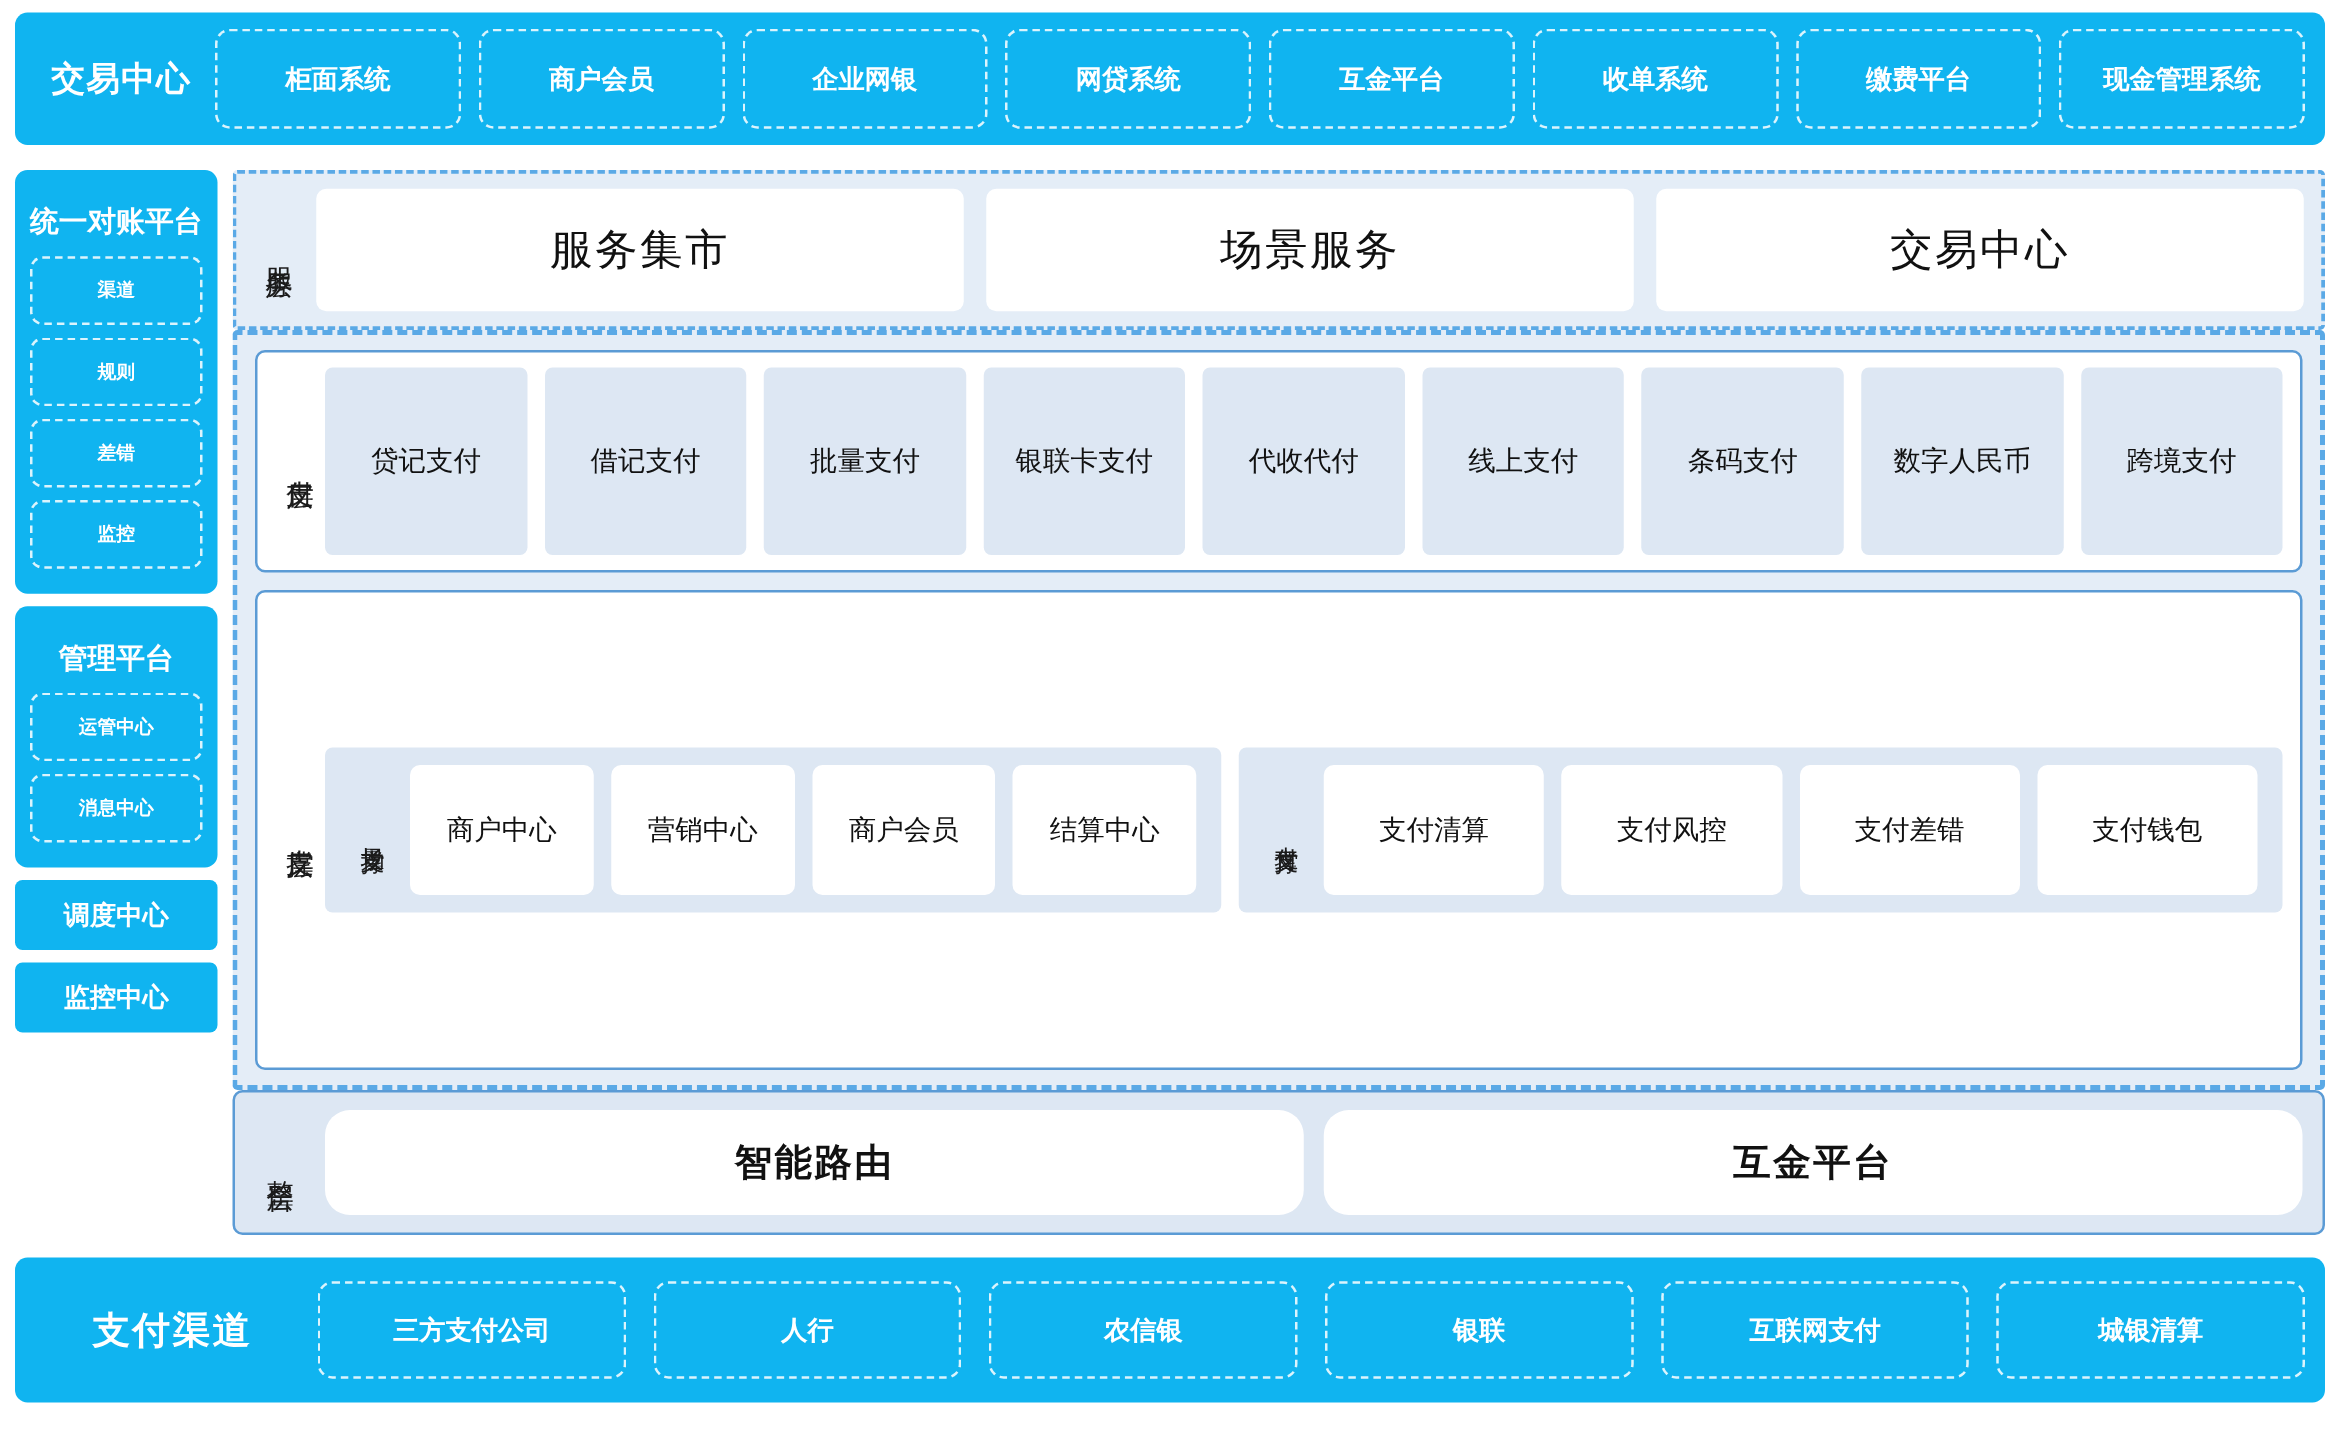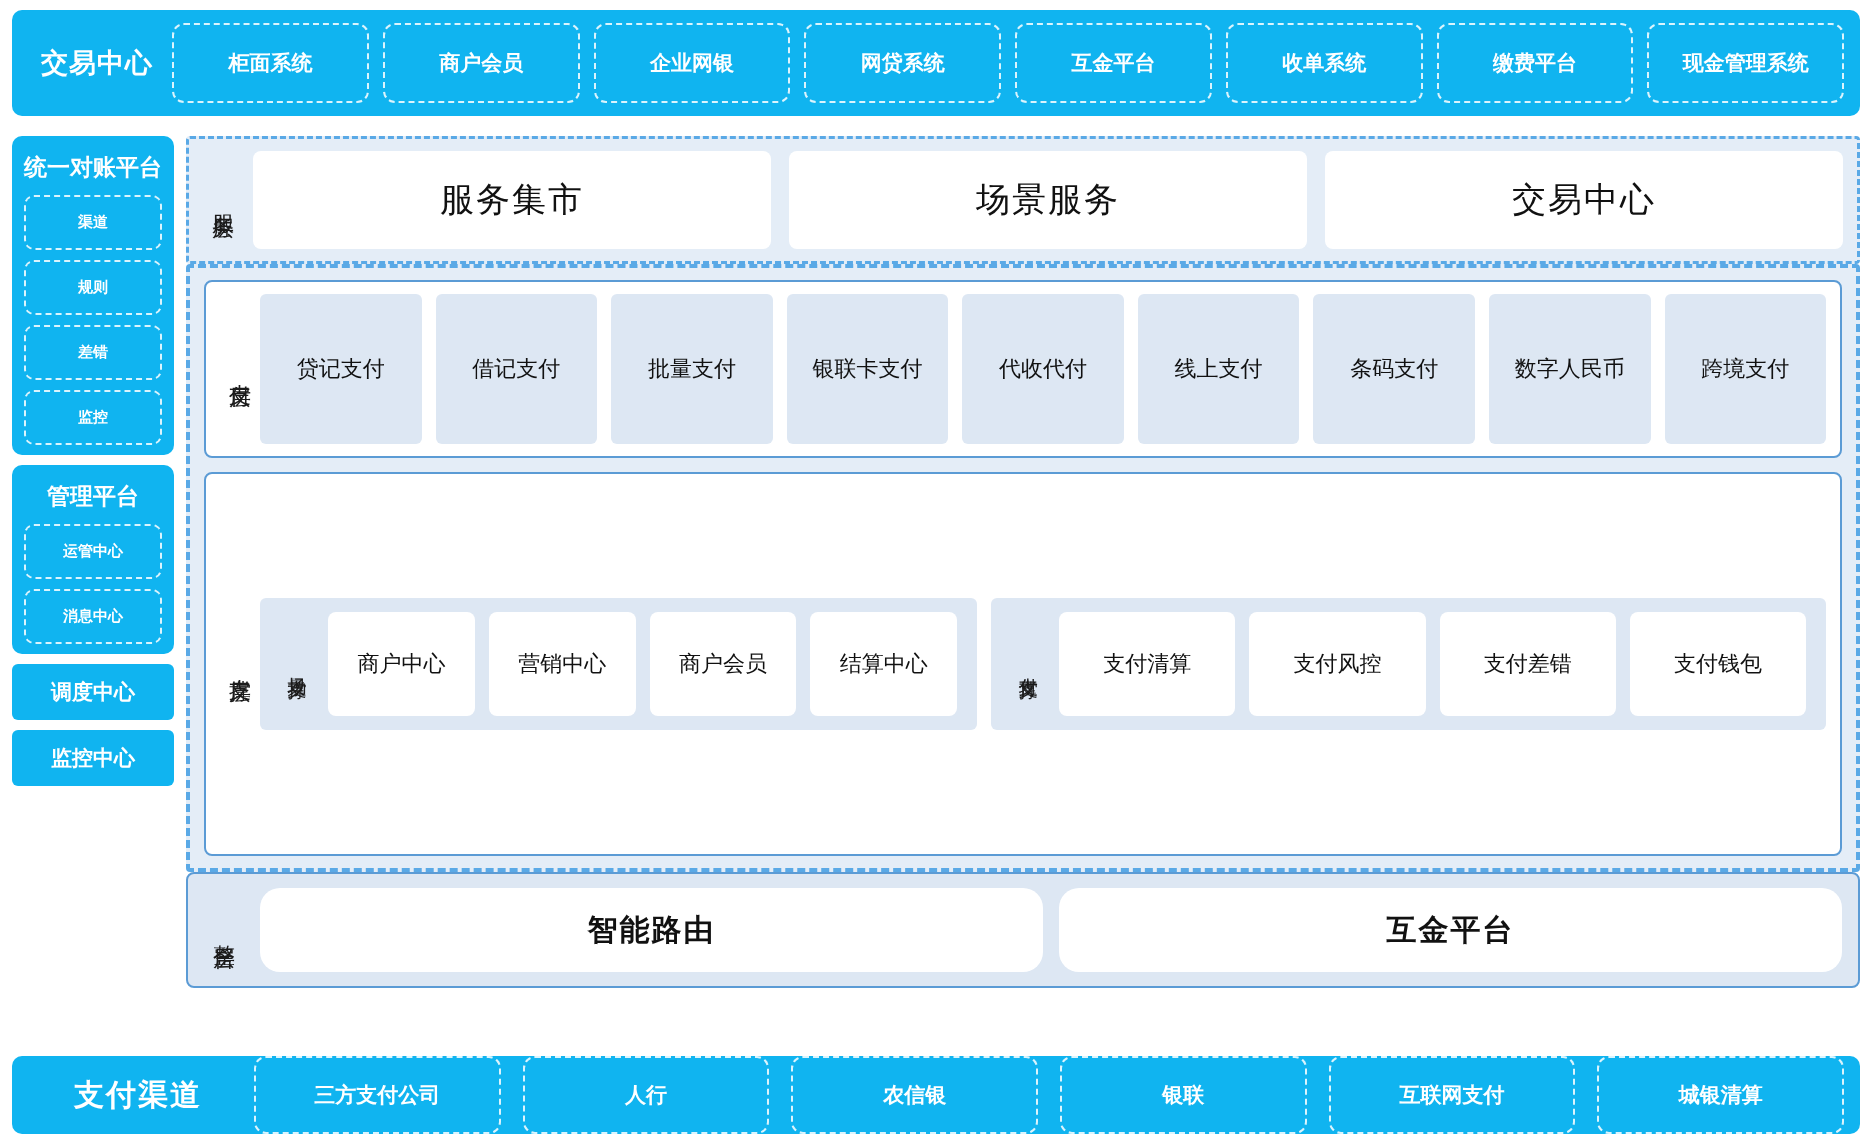--- a/index.html
+++ b/index.html
@@ -33,34 +33,34 @@
     display: flex; align-items: center; justify-content: center;
     color: #fff; font-weight: 700; white-space: nowrap;
   }
 
   
   #external-systems { height: 106px; padding: 0 16px 0 10px; margin-bottom: 20px; }
   #external-systems .band-title { width: 150px; font-size: 27px; letter-spacing: 1px; }
   #external-systems .band-chip { height: 80px; font-size: 21px; }
 
   
-  #payment-channels { height: 78px; padding: 0 16px 0 10px; position:absolute; left:12px; right:12px; bottom:12px; }
+  #payment-channels { height: 116px; padding: 0 16px 0 10px; position:absolute; left:12px; right:12px; bottom:24px; }
   #payment-channels .band-title { width: 232px; font-size: 30px; letter-spacing: 2px;}
   #payment-channels .band-items { gap: 22px; }
   #payment-channels .band-chip { height: 78px; font-size: 21px; }
 
   
   .middle { display: flex; gap: 12px; height: 852px; }
 
   
   .rail { width: 162px; display: flex; flex-direction: column; gap: 10px; flex: none;}
   .rail-card {
     background: #10B4F0;
     border-radius: 10px;
-    padding: 10px 12px;
+    padding: 20px 12px;
     display: flex; flex-direction: column; gap: 10px;
   }
   .rail-card-title {
     color: #fff; font-weight: 700; text-align: center;
     font-size: 23px; padding: 6px 0 2px;
     white-space: nowrap;
   }
   .rail-chip {
     border: 2px dashed rgba(255,255,255,.85);
     border-radius: 10px;

